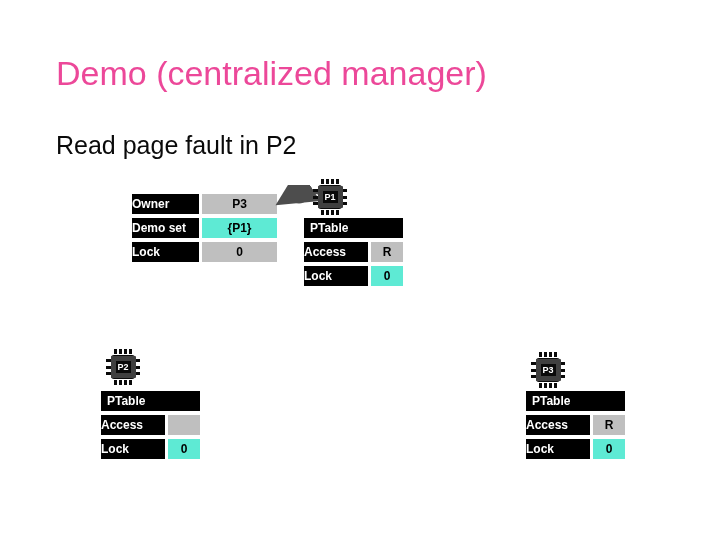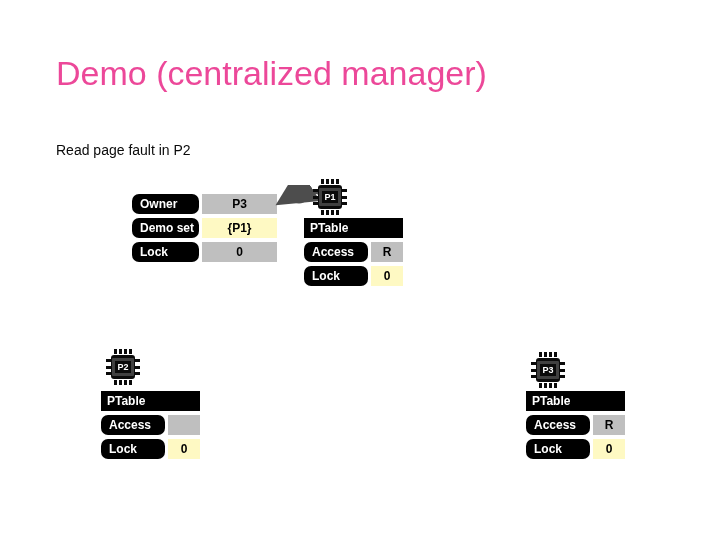--- a/index.html
+++ b/index.html
@@ -7,60 +7,60 @@
     width:720px;height:540px;position:relative;overflow:hidden;
     background:#ffffff;
     font-family:"Liberation Sans", sans-serif;
   }
   .abs{position:absolute;}
   .slide-title{
     left:56px;top:54px;width:600px;
     font-size:34px;font-weight:400;color:#ec4899;letter-spacing:0px;
   }
   .slide-subtitle{
-    left:56px;top:142px;width:400px;
-    font-size:14px;font-weight:400;color:#0a0a0a;
+    left:56px;top:131px;width:400px;
+    font-size:25px;font-weight:400;color:#0a0a0a;
   }
 
   
   .ptable{position:absolute;}
   .t-header{
     height:20px;background:#000;color:#fff;
     font-size:12px;font-weight:bold;line-height:20px;
     padding-left:6px;box-sizing:border-box;margin-bottom:4px;
   }
   .t-row{display:flex;gap:3px;height:20px;margin-bottom:4px;}
   .t-label{
     background:#000;color:#fff;font-size:12px;font-weight:bold;
-    line-height:20px;padding-left:8px;box-sizing:border-box;border-radius:7px;
+    line-height:20px;padding-left:0;box-sizing:border-box;
   }
   .t-value{
     flex:1;text-align:center;font-size:12px;font-weight:bold;
     line-height:20px;color:#000;
   }
   .shade-dark{background:#bfbfbf;}
-  .shade-light{background:#fef9c3;}
+  .shade-light{background:#5eead4;}
 
   .tbl-info{left:132px;top:194px;width:145px;}
   .tbl-info .t-label{flex:0 0 67px;}
   .tbl-p1{left:304px;top:218px;width:99px;}
   .tbl-p2{left:101px;top:391px;width:99px;}
   .tbl-p3{left:526px;top:391px;width:99px;}
   .tbl-p1 .t-label,.tbl-p2 .t-label,.tbl-p3 .t-label{flex:0 0 64px;}
 
   
   .chip{position:absolute;width:36px;height:38px;}
   .chip-body{
     position:absolute;left:6px;top:7px;width:24px;height:24px;
     background:#0a0a0a;border-radius:3px;
     display:flex;align-items:center;justify-content:center;
   }
   .chip-label{
     color:#fff;font-size:9px;font-weight:bold;line-height:10px;
-    border:3px solid #404040;padding:1px 2px;border-radius:1px;
+    border:5px solid #404040;padding:1px 2px;border-radius:1px;
   }
   .pins{position:absolute;display:flex;justify-content:space-between;}
   .pins i{display:block;background:#0a0a0a;}
   .pins-top{top:1px;left:9px;width:18px;}
   .pins-bottom{bottom:1px;left:9px;width:18px;}
   .pins-top i,.pins-bottom i{width:3px;height:5px;}
   .pins-left{left:1px;top:11px;height:16px;flex-direction:column;}
   .pins-right{right:1px;top:11px;height:16px;flex-direction:column;}
   .pins-left i,.pins-right i{width:5px;height:3px;}
 

